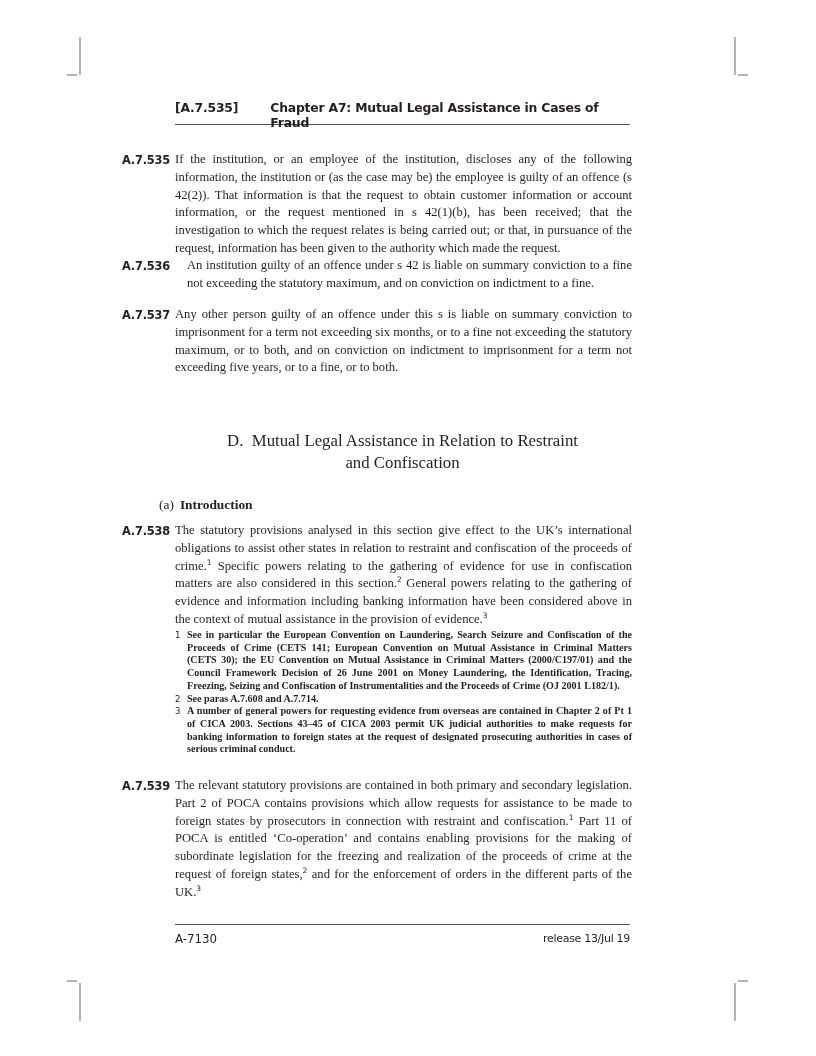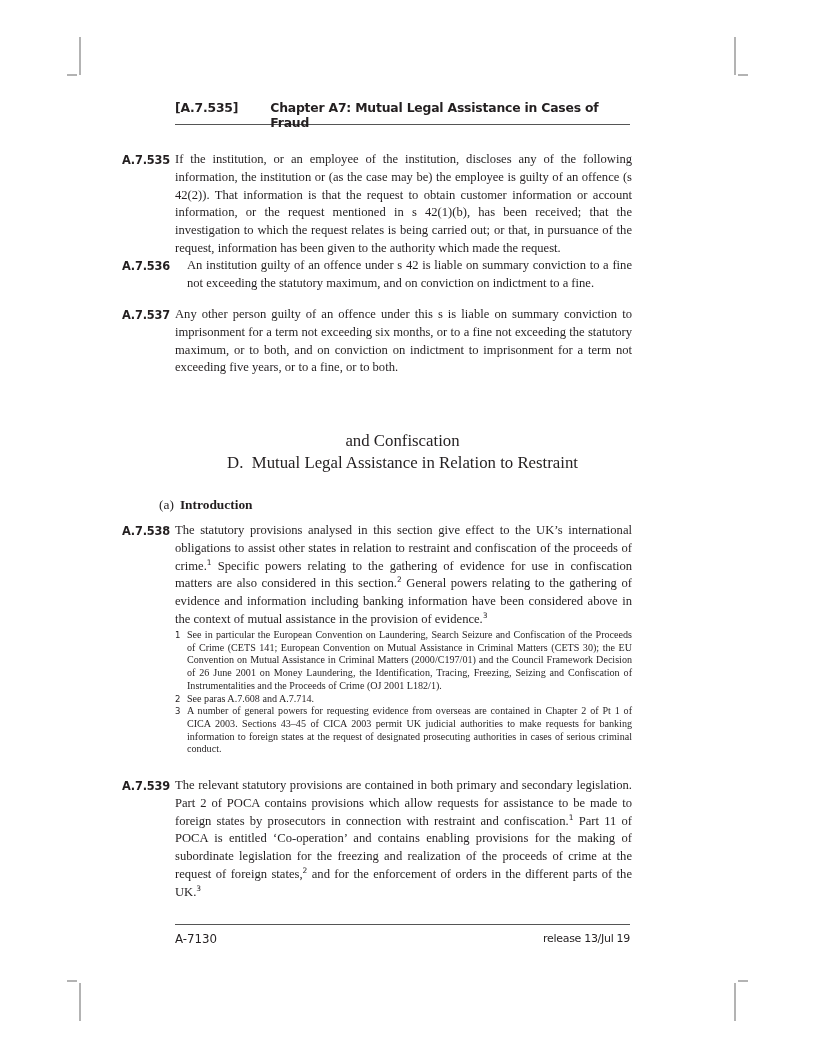--- a/index.html
+++ b/index.html
@@ -39,21 +39,21 @@
     font-family: "Liberation Serif", serif; font-size: 13.4px; font-weight: bold;
   }
   .sub-heading .lbl { font-weight: normal; margin-right: 6px; }
 
   .footnotes {
     position: absolute; left: 175px; width: 457px; top: 629px;
     font-family: "Liberation Serif", serif; font-size: 10.1px; line-height: 12.7px;
   }
   .fn { display: flex; }
   .fn-num { width: 12px; flex: none; font-family: "DejaVu Sans", sans-serif; font-size: 8.5px; }
-  .fn-text { flex: 1; text-align: justify; }
+  .fn-text { flex: 1; text-align: justify; font-weight: bold; }
 
   .running-foot {
     position: absolute; left: 175px; top: 924px; width: 455px;
     border-top: 1px solid #555; padding-top: 7px;
     display: flex; justify-content: space-between;
     font-family: "DejaVu Sans", sans-serif; font-size: 11.8px;
   }
   .running-foot .rel { font-size: 11px; letter-spacing: -0.3px; }
 </style>
 </head>
@@ -82,25 +82,25 @@
   <div class="para-num">A.7.536</div>
   <div class="para-text">An institution guilty of an offence under s 42 is liable on summary conviction to a fine not exceeding the statutory maximum, and on conviction on indictment to a fine.</div>
 </div>
 
 <div class="para" style="top:306px;">
   <div class="para-num">A.7.537</div>
   <div class="para-text">Any other person guilty of an offence under this s is liable on summary conviction to imprisonment for a term not exceeding six months, or to a fine not exceeding the statutory maximum, or to both, and on conviction on indictment to imprisonment for a term not exceeding five years, or to a fine, or to both.</div>
 </div>
 
 <div class="section-heading">
-  <div>and Confiscation</div>
   <div>
     <span>D.</span>&nbsp;
     <span>Mutual Legal Assistance in Relation to Restraint</span>
   </div>
+  <div>and Confiscation</div>
 </div>
 
 <div class="sub-heading">
   <span class="lbl">(a)</span><span>Introduction</span>
 </div>
 
 <div class="para" style="top:522px;">
   <div class="para-num">A.7.538</div>
   <div class="para-text">
     <span>The statutory provisions analysed in this section give effect to the UK’s international obligations to assist other states in relation to restraint and confiscation of the proceeds of crime.</span><sup>1</sup><span> Specific powers relating to the gathering of evidence for use in confiscation matters are also considered in this section.</span><sup>2</sup><span> General powers relating to the gathering of evidence and information including banking information have been considered above in the context of mutual assistance in the provision of evidence.</span><sup>3</sup>

